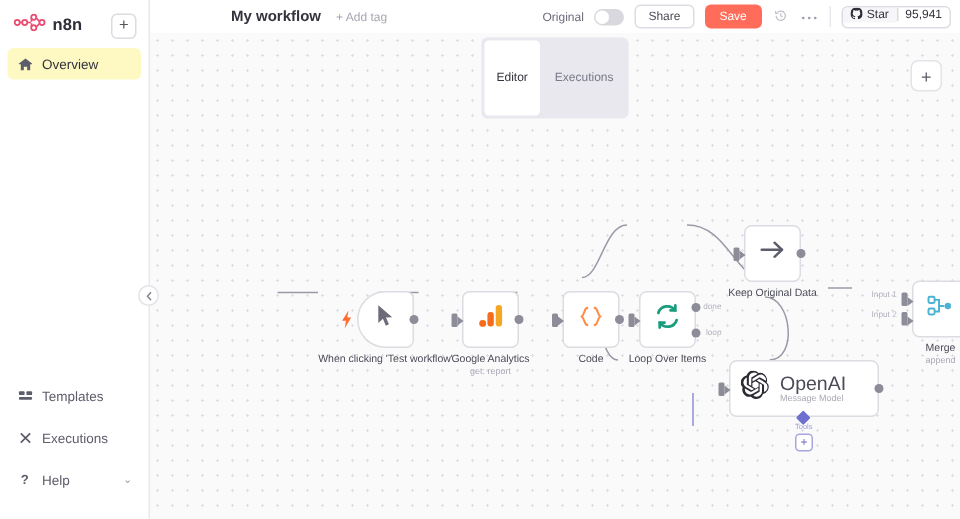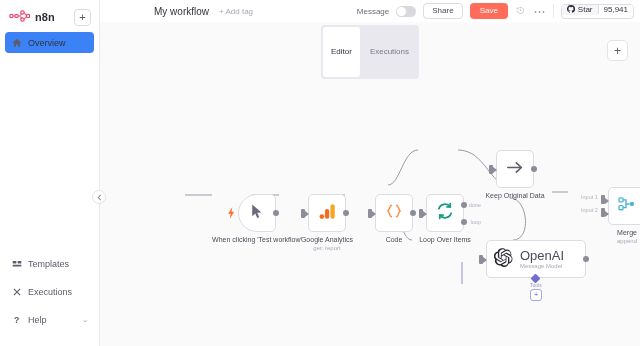--- a/index.html
+++ b/index.html
@@ -30,41 +30,41 @@
   .plus-box {
     width: 17px; height: 17px; border: 1px solid #dcdce0; border-radius: 4px;
     display: flex; align-items: center; justify-content: center;
     font-size: 11px; color: #555; background: #fff; line-height: 1;
   }
   .nav-item {
     display: flex; align-items: center; gap: 6px;
     margin: 0 5px; padding: 5px 6px; border-radius: 4px;
     font-size: 9px; color: #5c5c6b; white-space: nowrap;
   }
-  .nav-item.active { background: #3b82f6; color: #33333d; }
+  .nav-item.active { background: #fef9c3; color: #33333d; }
   .nav-icon { width: 11px; height: 11px; display:flex; align-items:center; justify-content:center; flex:0 0 11px;}
   .side-spacer { flex: 1 1 auto; }
   .side-bottom { padding-bottom: 9px; }
   .side-bottom .nav-item { margin-bottom: 7px; }
   .chev { margin-left: auto; font-size: 7px; color: #9a9aa8; }
   .collapse-btn {
     position: absolute; right: -7px; top: 190px;
     width: 14px; height: 14px; border-radius: 50%;
     background: #fff; border: 1px solid #e3e3e8;
     display: flex; align-items: center; justify-content: center;
     font-size: 7px; color: #8a8a98; z-index: 9;
   }
 
   
   #main { flex: 1 1 auto; position: relative; height: 346px; background: #fff; }
   #topbar {
     height: 22px; display: flex; align-items: center;
     padding: 0 6px 0 12px; background: #fff; position: relative; z-index: 6;
   }
-  .wf-title { font-size: 10px; color: #33333d; font-weight: 400; padding-left: 42px; }
+  .wf-title { font-size: 10px; color: #33333d; font-weight: 700; padding-left: 42px; }
   .add-tag { font-size: 8px; color: #a6a6b3; margin-left: 10px; }
   .top-right { margin-left: auto; display: flex; align-items: center; gap: 7px; }
   .inactive-label { font-size: 8px; color: #6b6b7a; }
   .toggle {
     width: 20px; height: 11px; border-radius: 6px; background: #d8d8de;
     position: relative;
   }
   .toggle::after {
     content:""; position: absolute; left: 1px; top: 1px;
     width: 9px; height: 9px; border-radius: 50%; background: #fff;
@@ -231,21 +231,21 @@
     </div>
   </div>
 
   <div id="main">
 
     <div id="topbar">
       <span class="wf-title">My workflow</span>
       <span class="add-tag">+ Add tag</span>
 
       <div class="top-right">
-        <span class="inactive-label">Message</span>
+        <span class="inactive-label">Original</span>
         <div class="toggle"></div>
         <div class="btn-share">Share</div>
         <div class="btn-save">Save</div>
         <span class="icon-btn">
           <svg width="9" height="9" viewBox="0 0 16 16" fill="none" stroke="#c2c2cc" stroke-width="1.5">
             <path d="M2.5 8a5.5 5.5 0 1 0 1.7-4"></path>
             <path d="M2 2.3v3h3"></path>
             <path d="M8 5v3.2l2 1.2"></path>
           </svg>
         </span>

